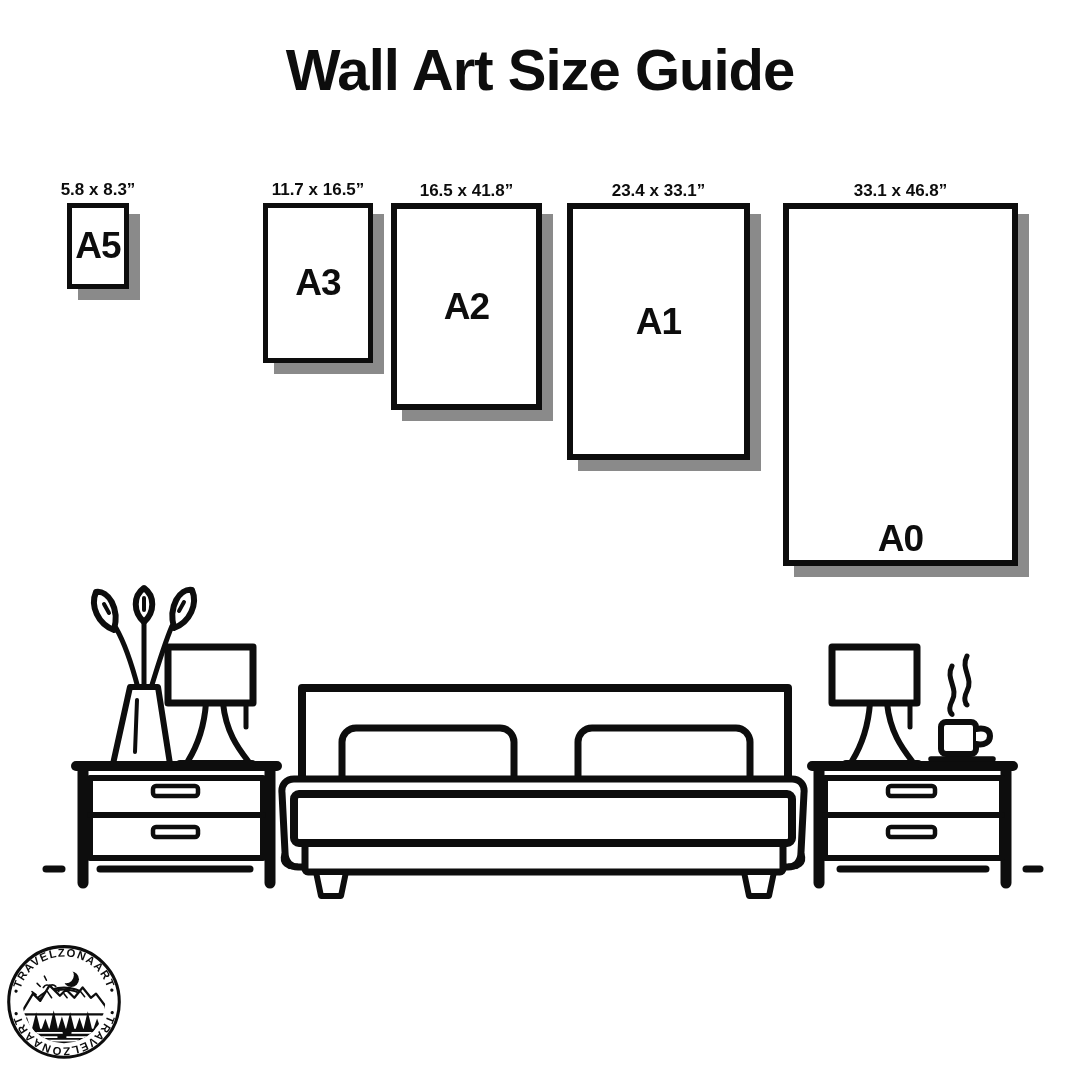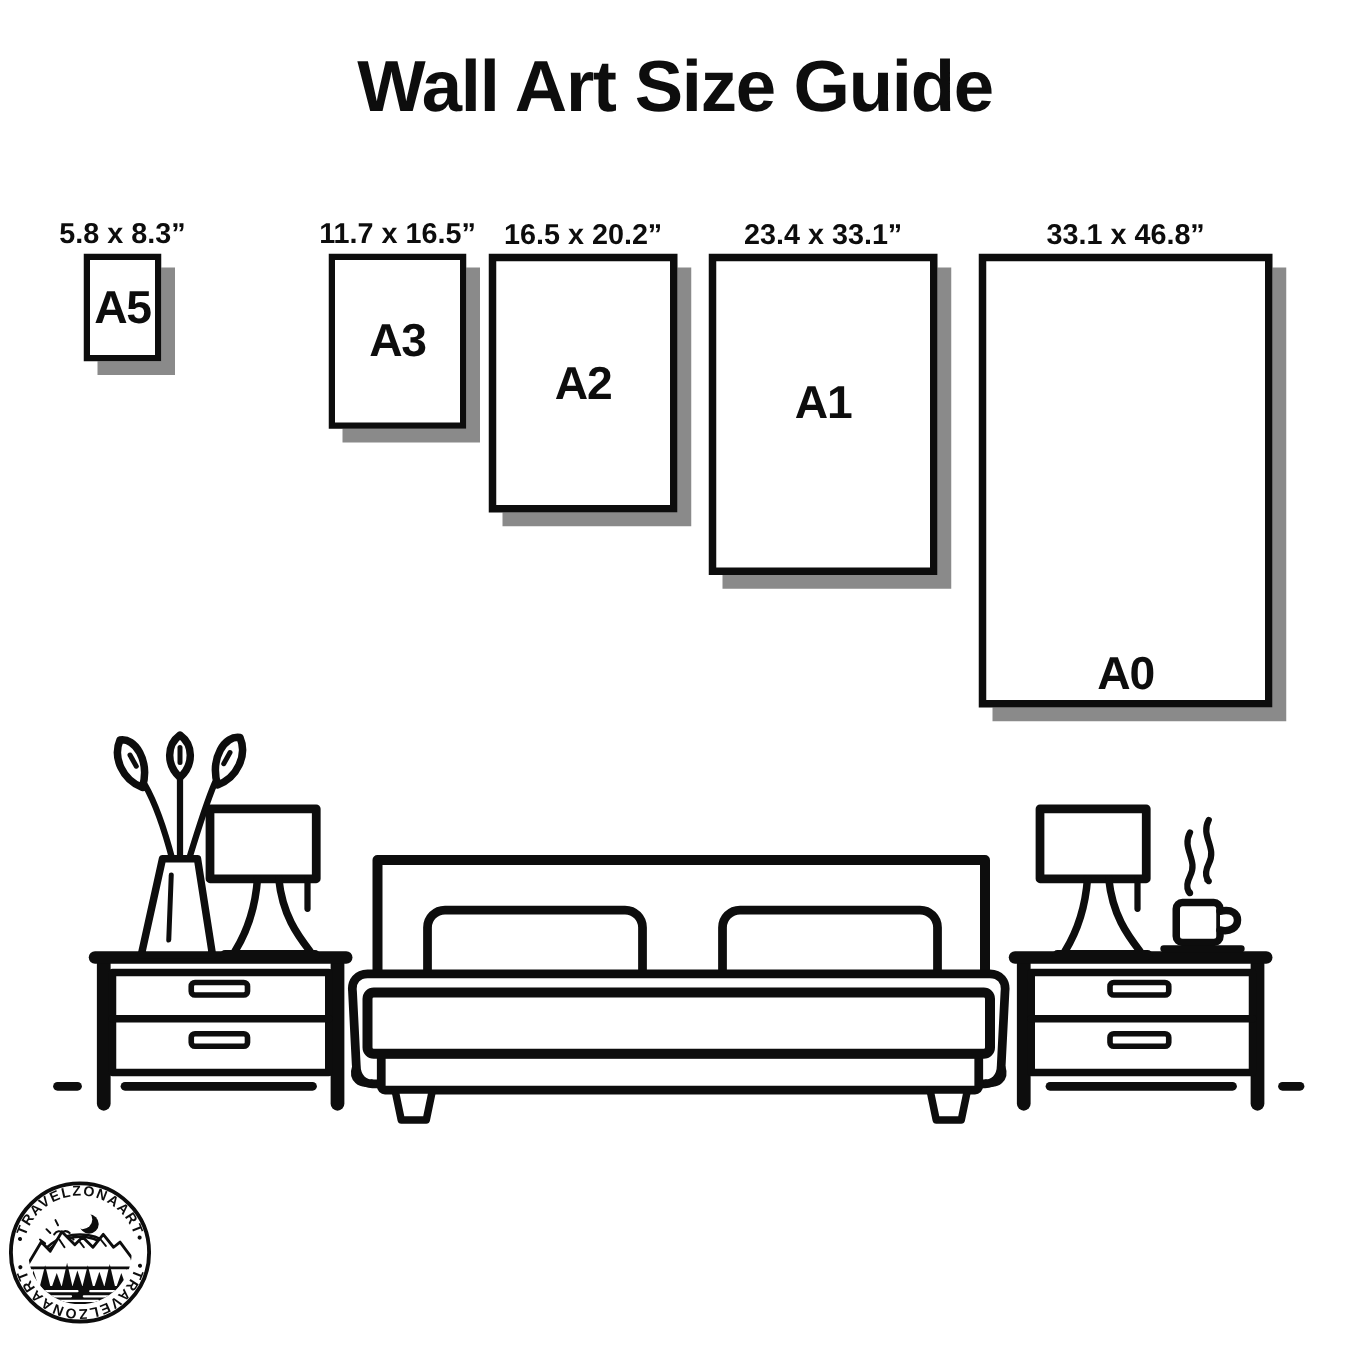--- a/index.html
+++ b/index.html
@@ -13,25 +13,25 @@
   }
   
   .paper{
     position:absolute;box-sizing:border-box;background:#ffffff;
     border:5px solid #0d0d0d;box-shadow:11px 11px 0 0 #8a8a8a;
     display:flex;align-items:center;justify-content:center;
   }
   .paper .name{font-size:37px;font-weight:700;letter-spacing:-1px;}
   .size-label{
     position:absolute;bottom:calc(100% + 8px);left:50%;transform:translateX(-50%);
-    white-space:nowrap;font-size:23px;font-weight:700;
+    white-space:nowrap;font-size:17px;font-weight:700;
   }
   .a5{left:67px;top:203px;width:62px;height:86px;}
   .a4{left:155px;top:203px;width:91px;height:112px;}
-  .a3{left:263px;top:203px;width:110px;height:140px;}
+  .a3{left:263px;top:203px;width:110px;height:160px;}
   .a2{left:391px;top:203px;width:151px;height:207px;border-width:6px;}
   .a1{left:567px;top:203px;width:183px;height:257px;border-width:6px;}
   .a0{left:783px;top:203px;width:235px;height:363px;border-width:6px;align-items:flex-end;}
   .a1 .name{margin-bottom:20px;text-align:right;}
   
   .scene{position:absolute;left:0;top:580px;width:1080px;height:340px;}
   .logo{position:absolute;left:2px;top:942px;width:124px;height:124px;}
   .logo text{font-family:"Liberation Sans",sans-serif;font-size:11px;font-weight:700;
              letter-spacing:1.2px;fill:#0d0d0d;}
   .site{
@@ -48,21 +48,21 @@
 
   <div class="paper a5">
     <span class="size-label">5.8 x 8.3”</span>
     <span class="name">A5</span>
   </div>
   <div class="paper a3">
     <span class="size-label">11.7 x 16.5”</span>
     <span class="name">A3</span>
   </div>
   <div class="paper a2">
-    <span class="size-label">16.5 x 20.2”</span>
+    <span class="size-label">16.5 x 41.8”</span>
     <span class="name">A2</span>
   </div>
   <div class="paper a1">
     <span class="size-label">23.4 x 33.1”</span>
     <span class="name">A1</span>
   </div>
   <div class="paper a0">
     <span class="size-label">33.1 x 46.8”</span>
     <span class="name">A0</span>
   </div>

